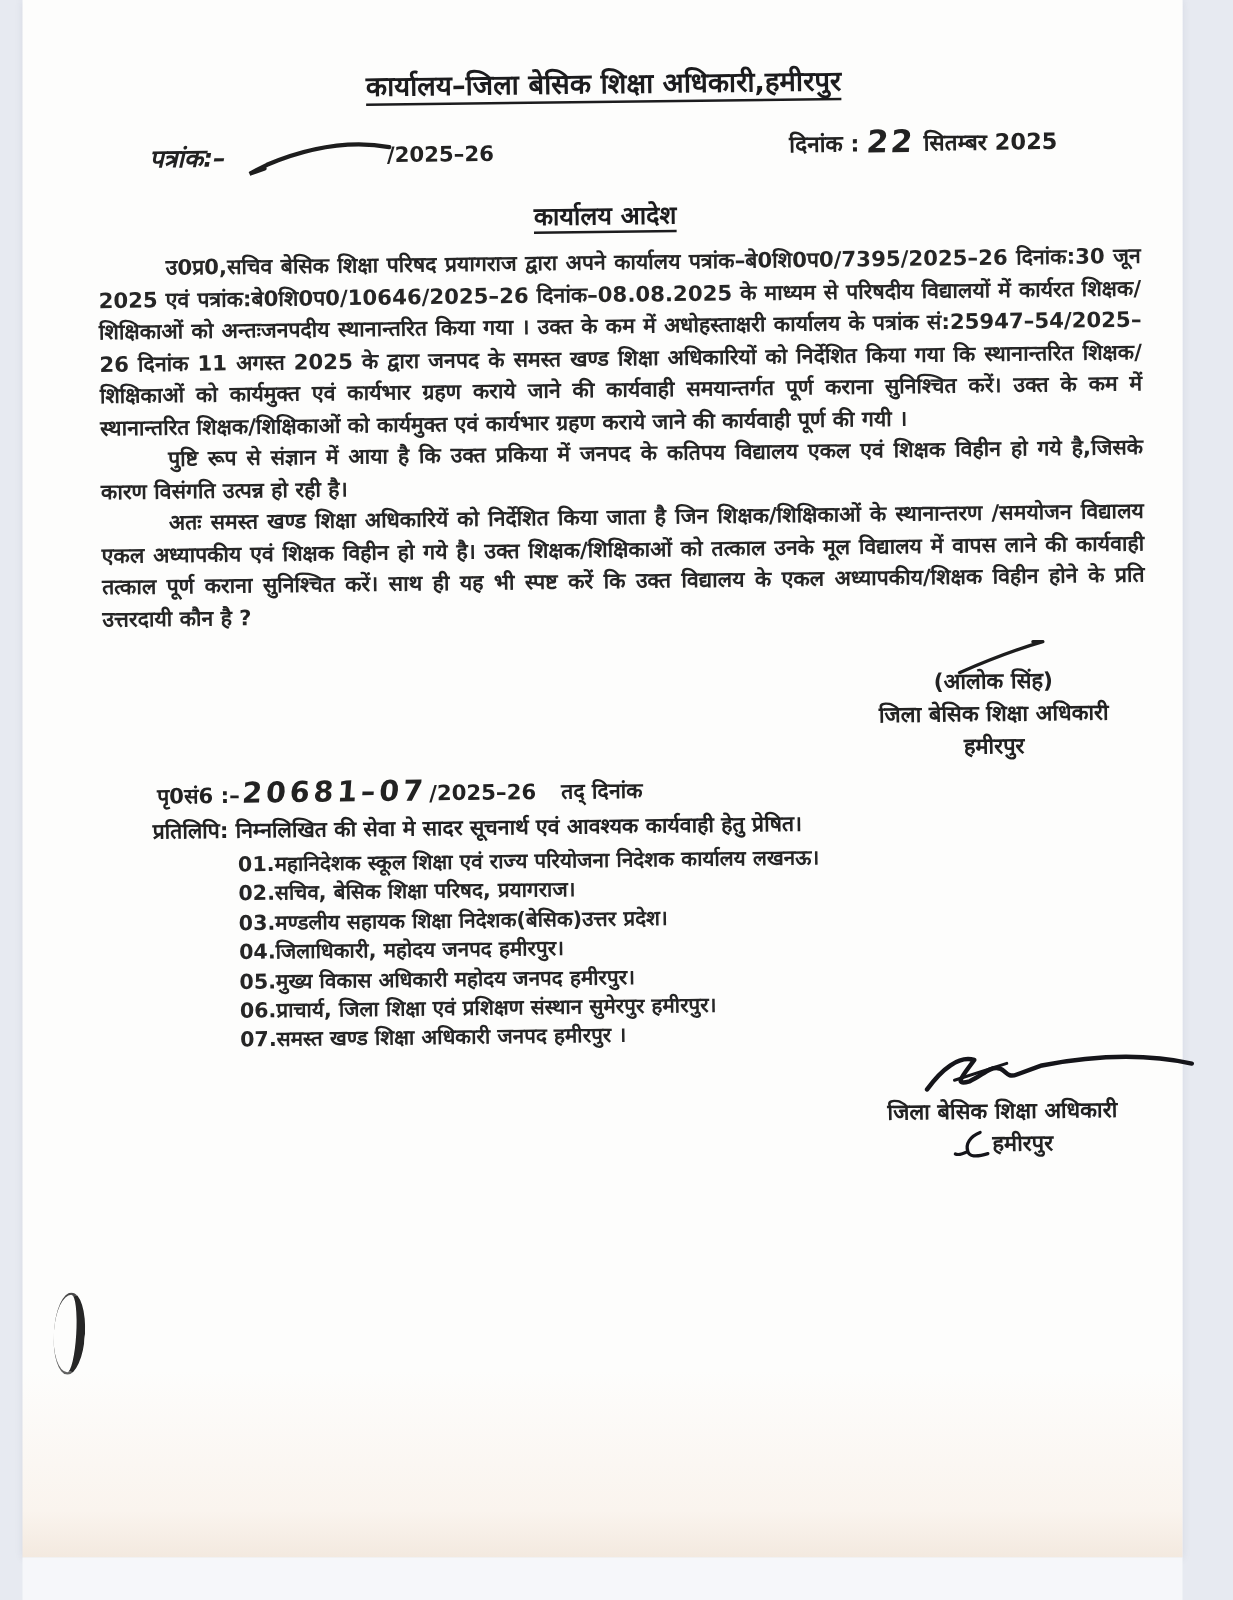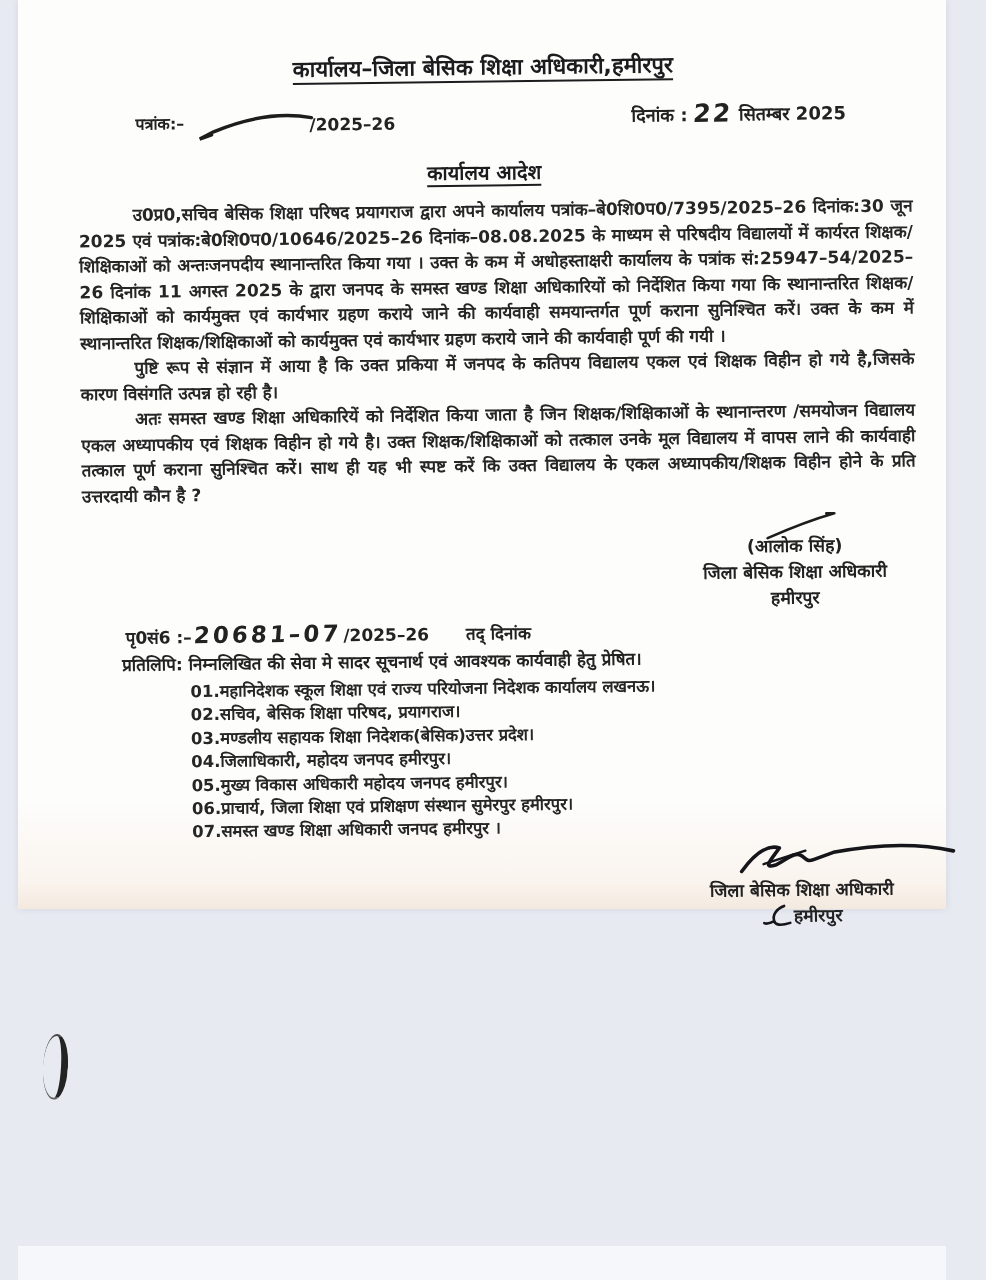--- a/index.html
+++ b/index.html
@@ -1,44 +1,44 @@
 <!DOCTYPE html>
 <html lang="hi"><head>
 <meta charset="utf-8">
 <style>
   html,body{margin:0;padding:0;width:986px;height:1280px;overflow:hidden;
     background:#e7eaf1;font-family:"DejaVu Sans",sans-serif;}
   .stage{position:relative;width:986px;height:1280px;}
-  .paper{position:absolute;left:18px;top:0;width:928px;height:909px;
+  .paper{position:absolute;left:18px;top:0;width:928px;height:1246px;
     background:linear-gradient(180deg,#fdfdfc 0%,#fdfdfc 88%,#faf4ee 97%,#f3e9df 100%);
     box-shadow:0 0 7px rgba(40,50,80,.10);}
   .below-paper{position:absolute;left:18px;top:1246px;width:928px;height:34px;background:#f6f7fa;}
   .content{position:absolute;left:0;top:0;width:928px;height:1246px;
     transform:rotate(-0.7deg);transform-origin:55% 0;color:#222;}
   .abs{position:absolute;}
   .ctr{text-align:center;}
   .doc-title{width:100%;top:50px;font-size:22px;font-weight:bold;color:#1c1c1e;
     text-decoration:underline;text-decoration-thickness:2px;text-underline-offset:6px;}
-  .ref-label{left:116px;top:108px;font-size:16px;font-weight:600;}
+  .ref-label{left:100px;top:108px;font-size:20px;font-weight:600;font-style:italic;}
   .ref-stroke{left:168px;top:108px;}
   .ref-year{left:290px;top:112px;font-size:17px;font-weight:600;}
   .date-line{left:612px;top:100px;font-size:18px;font-weight:600;white-space:nowrap;}
   .hand-22{font-size:25px;font-weight:600;letter-spacing:2px;display:inline-block;
     transform:skewX(-6deg) translateY(1px);}
   .order-heading{width:100%;top:158px;font-size:20px;font-weight:bold;color:#1c1c1e;
     text-decoration:underline;text-decoration-thickness:2px;text-underline-offset:5px;}
   .body-block{left:58px;top:198px;width:834px;font-size:17px;line-height:25.5px;
     font-weight:600;text-align:justify;color:#262626;}
   .body-block p{margin:0;text-indent:54px;}
   .sig1{left:630px;top:536px;width:280px;font-size:17.5px;font-weight:600;line-height:26px;}
   .sig1-stroke{left:740px;top:514px;}
   .dispatch{left:100px;top:618px;font-size:17px;font-weight:600;white-space:nowrap;}
   .hand-num{font-size:23px;font-weight:600;letter-spacing:3px;display:inline-block;
     transform:skewX(-5deg);margin:0 2px;}
-  .dispatch-suffix{margin-left:37px;}
+  .dispatch-suffix{margin-left:20px;}
   .copy-line{left:96px;top:648px;font-size:17px;font-weight:600;}
   .recipients{left:164px;top:676px;font-size:16.5px;font-weight:600;line-height:23.4px;
     color:#262626;white-space:nowrap;}
   .sig2{left:620px;top:880px;width:306px;font-size:17.5px;font-weight:600;line-height:26px;}
   .sig2-scrawl{left:705px;top:840px;}
   .place-row{display:flex;justify-content:center;align-items:center;gap:2px;}
   .crescent{left:12px;top:1028px;width:18px;height:62px;border:0;
     border-right:7px solid #141414;border-top:2px solid #3a3a3a;border-bottom:2px solid #555;
     border-radius:50%;transform:rotate(4deg);opacity:.92;}
   svg{display:block;}

